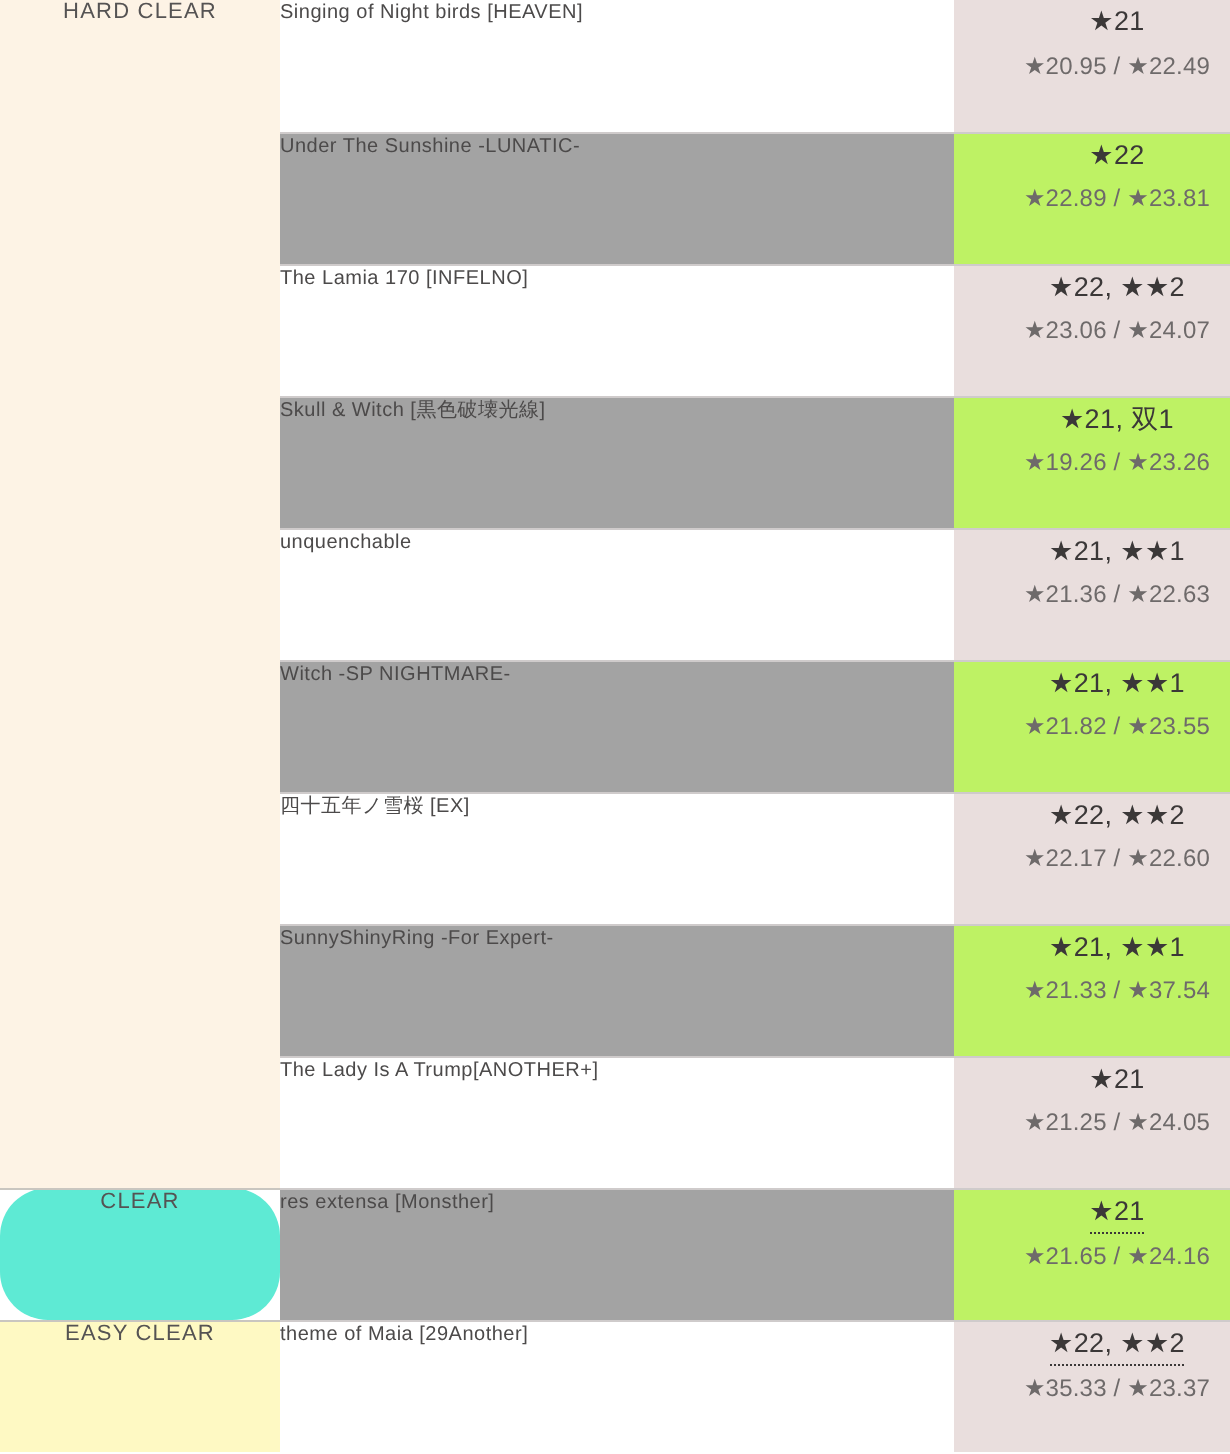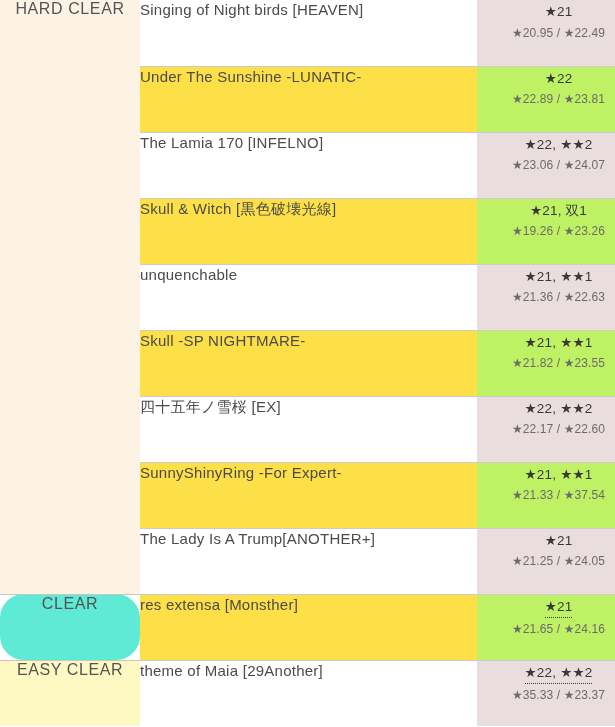--- a/index.html
+++ b/index.html
@@ -25,34 +25,34 @@
   .score-table td {
     padding: 0;
     vertical-align: top;
     border: 0;
   }
 
   
   .col-status {
     width: 140px;
     text-align: center;
-    font-size: 16px;
+    font-size: 11px;
     letter-spacing: 0.6px;
     color: #555353;
     border-right: 1px solid #e4e0da;
     padding-top: 16px;
   }
   .status-hardclear { background: #fdf3e5; }
   .status-clear     { background: #5eead4; border-radius: 24px; }
   .status-easyclear { background: #fef9c3; }
 
   
   .col-title {
     width: 337px;
-    font-size: 15px;
+    font-size: 10px;
     letter-spacing: 0.25px;
     color: #4c4a4a;
     padding: 17px 0 0 13px;
     line-height: 1.3;
   }
 
   
   .col-rating {
     width: 163px;
     text-align: center;
@@ -71,21 +71,21 @@
   }
   .rating-sub {
     font-size: 12px;
     color: #6e6a6a;
     letter-spacing: 0.1px;
     margin-top: 3px;
   }
 
   
   tr.row-odd  td.col-title  { background: #ffffff; }
-  tr.row-even td.col-title  { background: #fde047; }
+  tr.row-even td.col-title  { background: #a3a3a3; }
   tr.row-odd  td.col-rating { background: #e9dedd; }
   tr.row-even td.col-rating { background: #bef264; }
 
   tr.rowline > td { border-top: 1px solid #cfcbcb; }
   tr:first-child > td { border-top: 0; }
 
   tr.rowline > td.col-status { border-top-color: #e4e0da; }
   tr.sec-start > td.col-status { border-top: 1px solid #c9c6c0; }
 
   .row-h { height: 66px; }
@@ -125,21 +125,21 @@
         </td>
       </tr>
       <tr class="row-h row-odd rowline">
         <td class="col-title"><span>unquenchable</span></td>
         <td class="col-rating">
           <div><span class="rating-main">★21, ★★1</span></div>
           <div class="rating-sub">★21.36 / ★22.63</div>
         </td>
       </tr>
       <tr class="row-h row-even rowline">
-        <td class="col-title"><span>Skull -SP NIGHTMARE-</span></td>
+        <td class="col-title"><span>Witch -SP NIGHTMARE-</span></td>
         <td class="col-rating">
           <div><span class="rating-main">★21, ★★1</span></div>
           <div class="rating-sub">★21.82 / ★23.55</div>
         </td>
       </tr>
       <tr class="row-h row-odd rowline">
         <td class="col-title"><span>四十五年ノ雪桜 [EX]</span></td>
         <td class="col-rating">
           <div><span class="rating-main">★22, ★★2</span></div>
           <div class="rating-sub">★22.17 / ★22.60</div>

